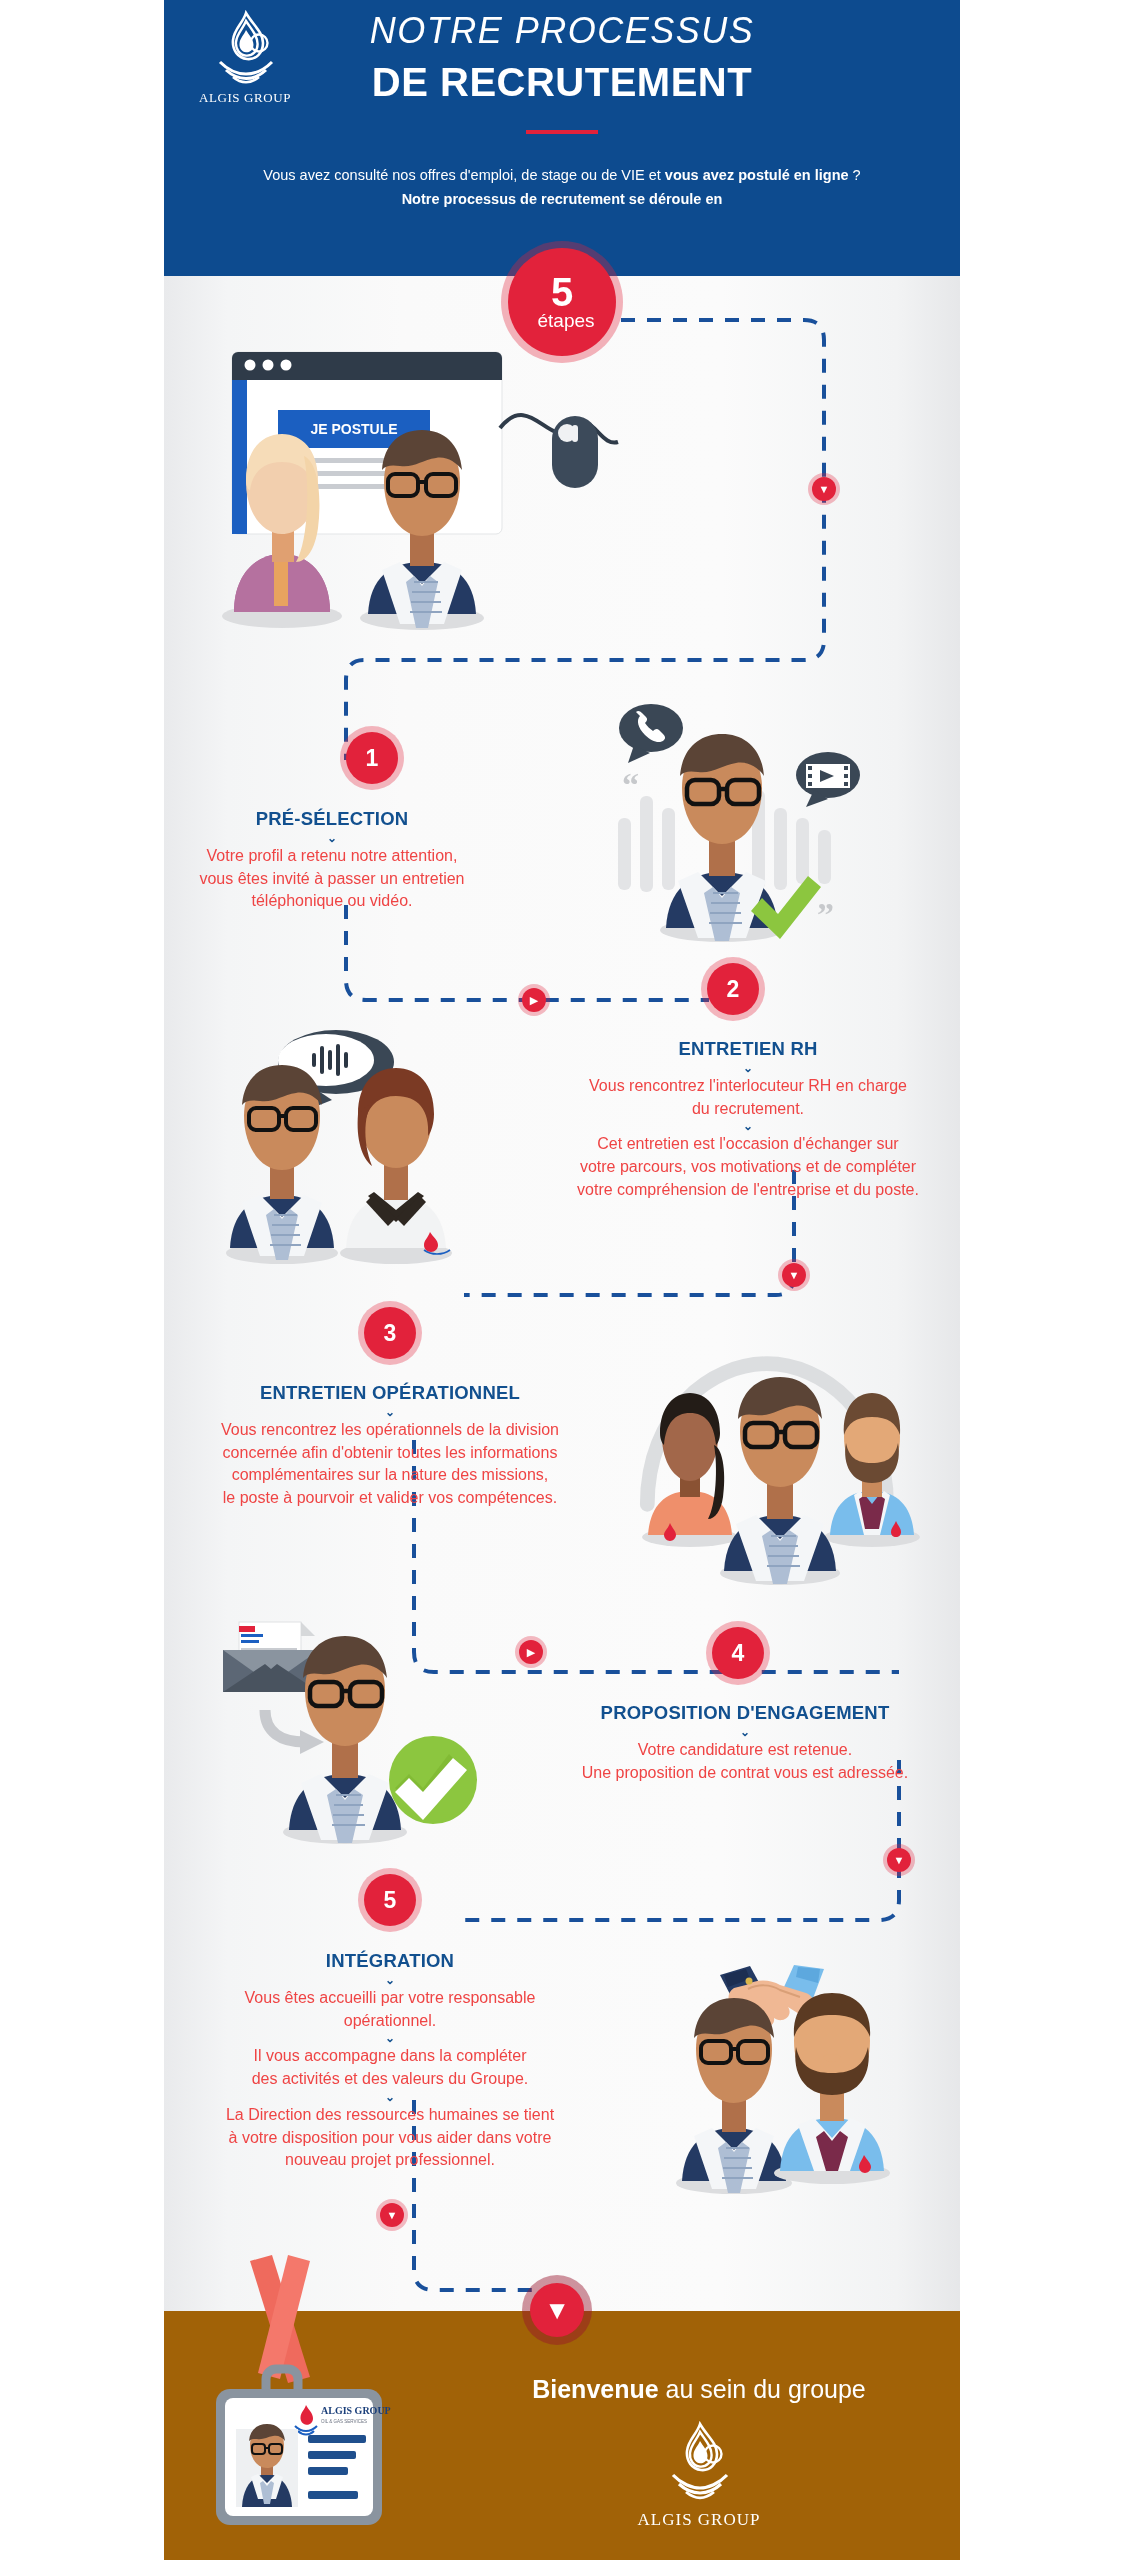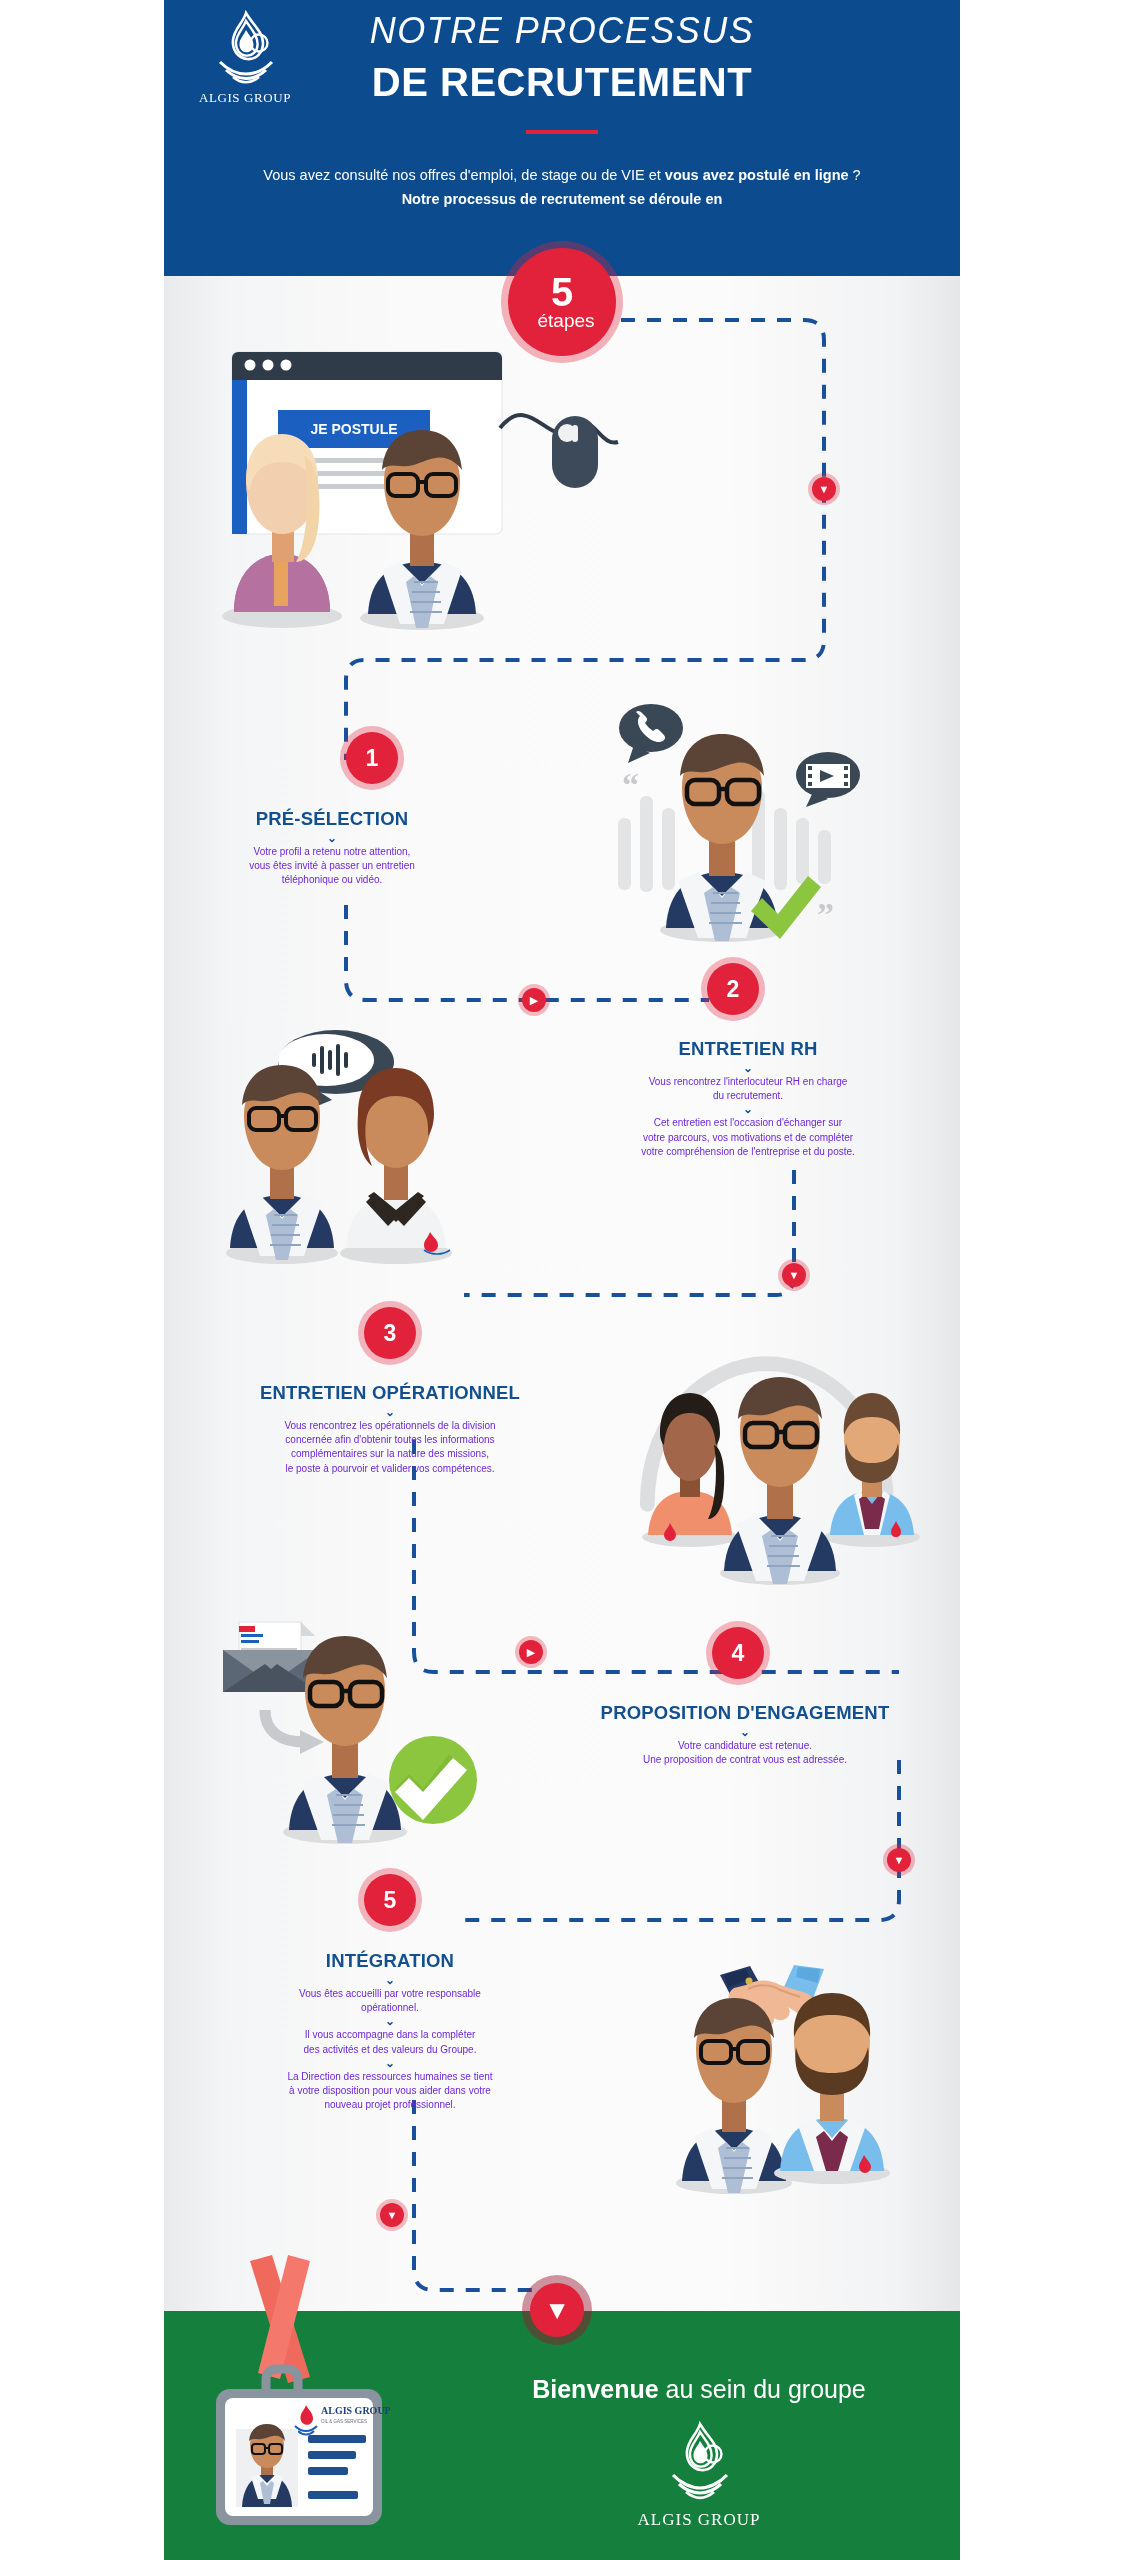--- a/index.html
+++ b/index.html
@@ -78,26 +78,26 @@
     width:54px; height:54px; box-shadow:0 0 0 8px rgba(150,20,45,.45); font-size:26px;
   }
 
   
   .stxt{ position:absolute; text-align:center; color:#12508f; z-index:20; }
   .stxt h3{
     font-size:18.5px; font-weight:bold; color:#12508f; letter-spacing:.2px;
     margin-bottom:2px;
   }
   .stxt .chev{ color:#12508f; font-size:12px; line-height:13px; font-weight:bold; }
-  .stxt p{ font-size:10px; line-height:1.42; color:#6d28d9; }
+  .stxt p{ font-size:16px; line-height:1.42; color:#ef4444; }
 
   
   .footer{
     position:absolute; left:164px; top:2311px; width:796px; height:249px;
-    background:#15803d; z-index:10;
+    background:#a16207; z-index:10;
   }
   .welcome{
     position:absolute; left:300px; top:64px; width:470px; text-align:center;
     color:#fff; font-size:25px;
   }
   .welcome b{ font-weight:bold; }
   .flogo{
     position:absolute; left:300px; top:110px; width:470px;
     display:flex; flex-direction:column; align-items:center;
   }

